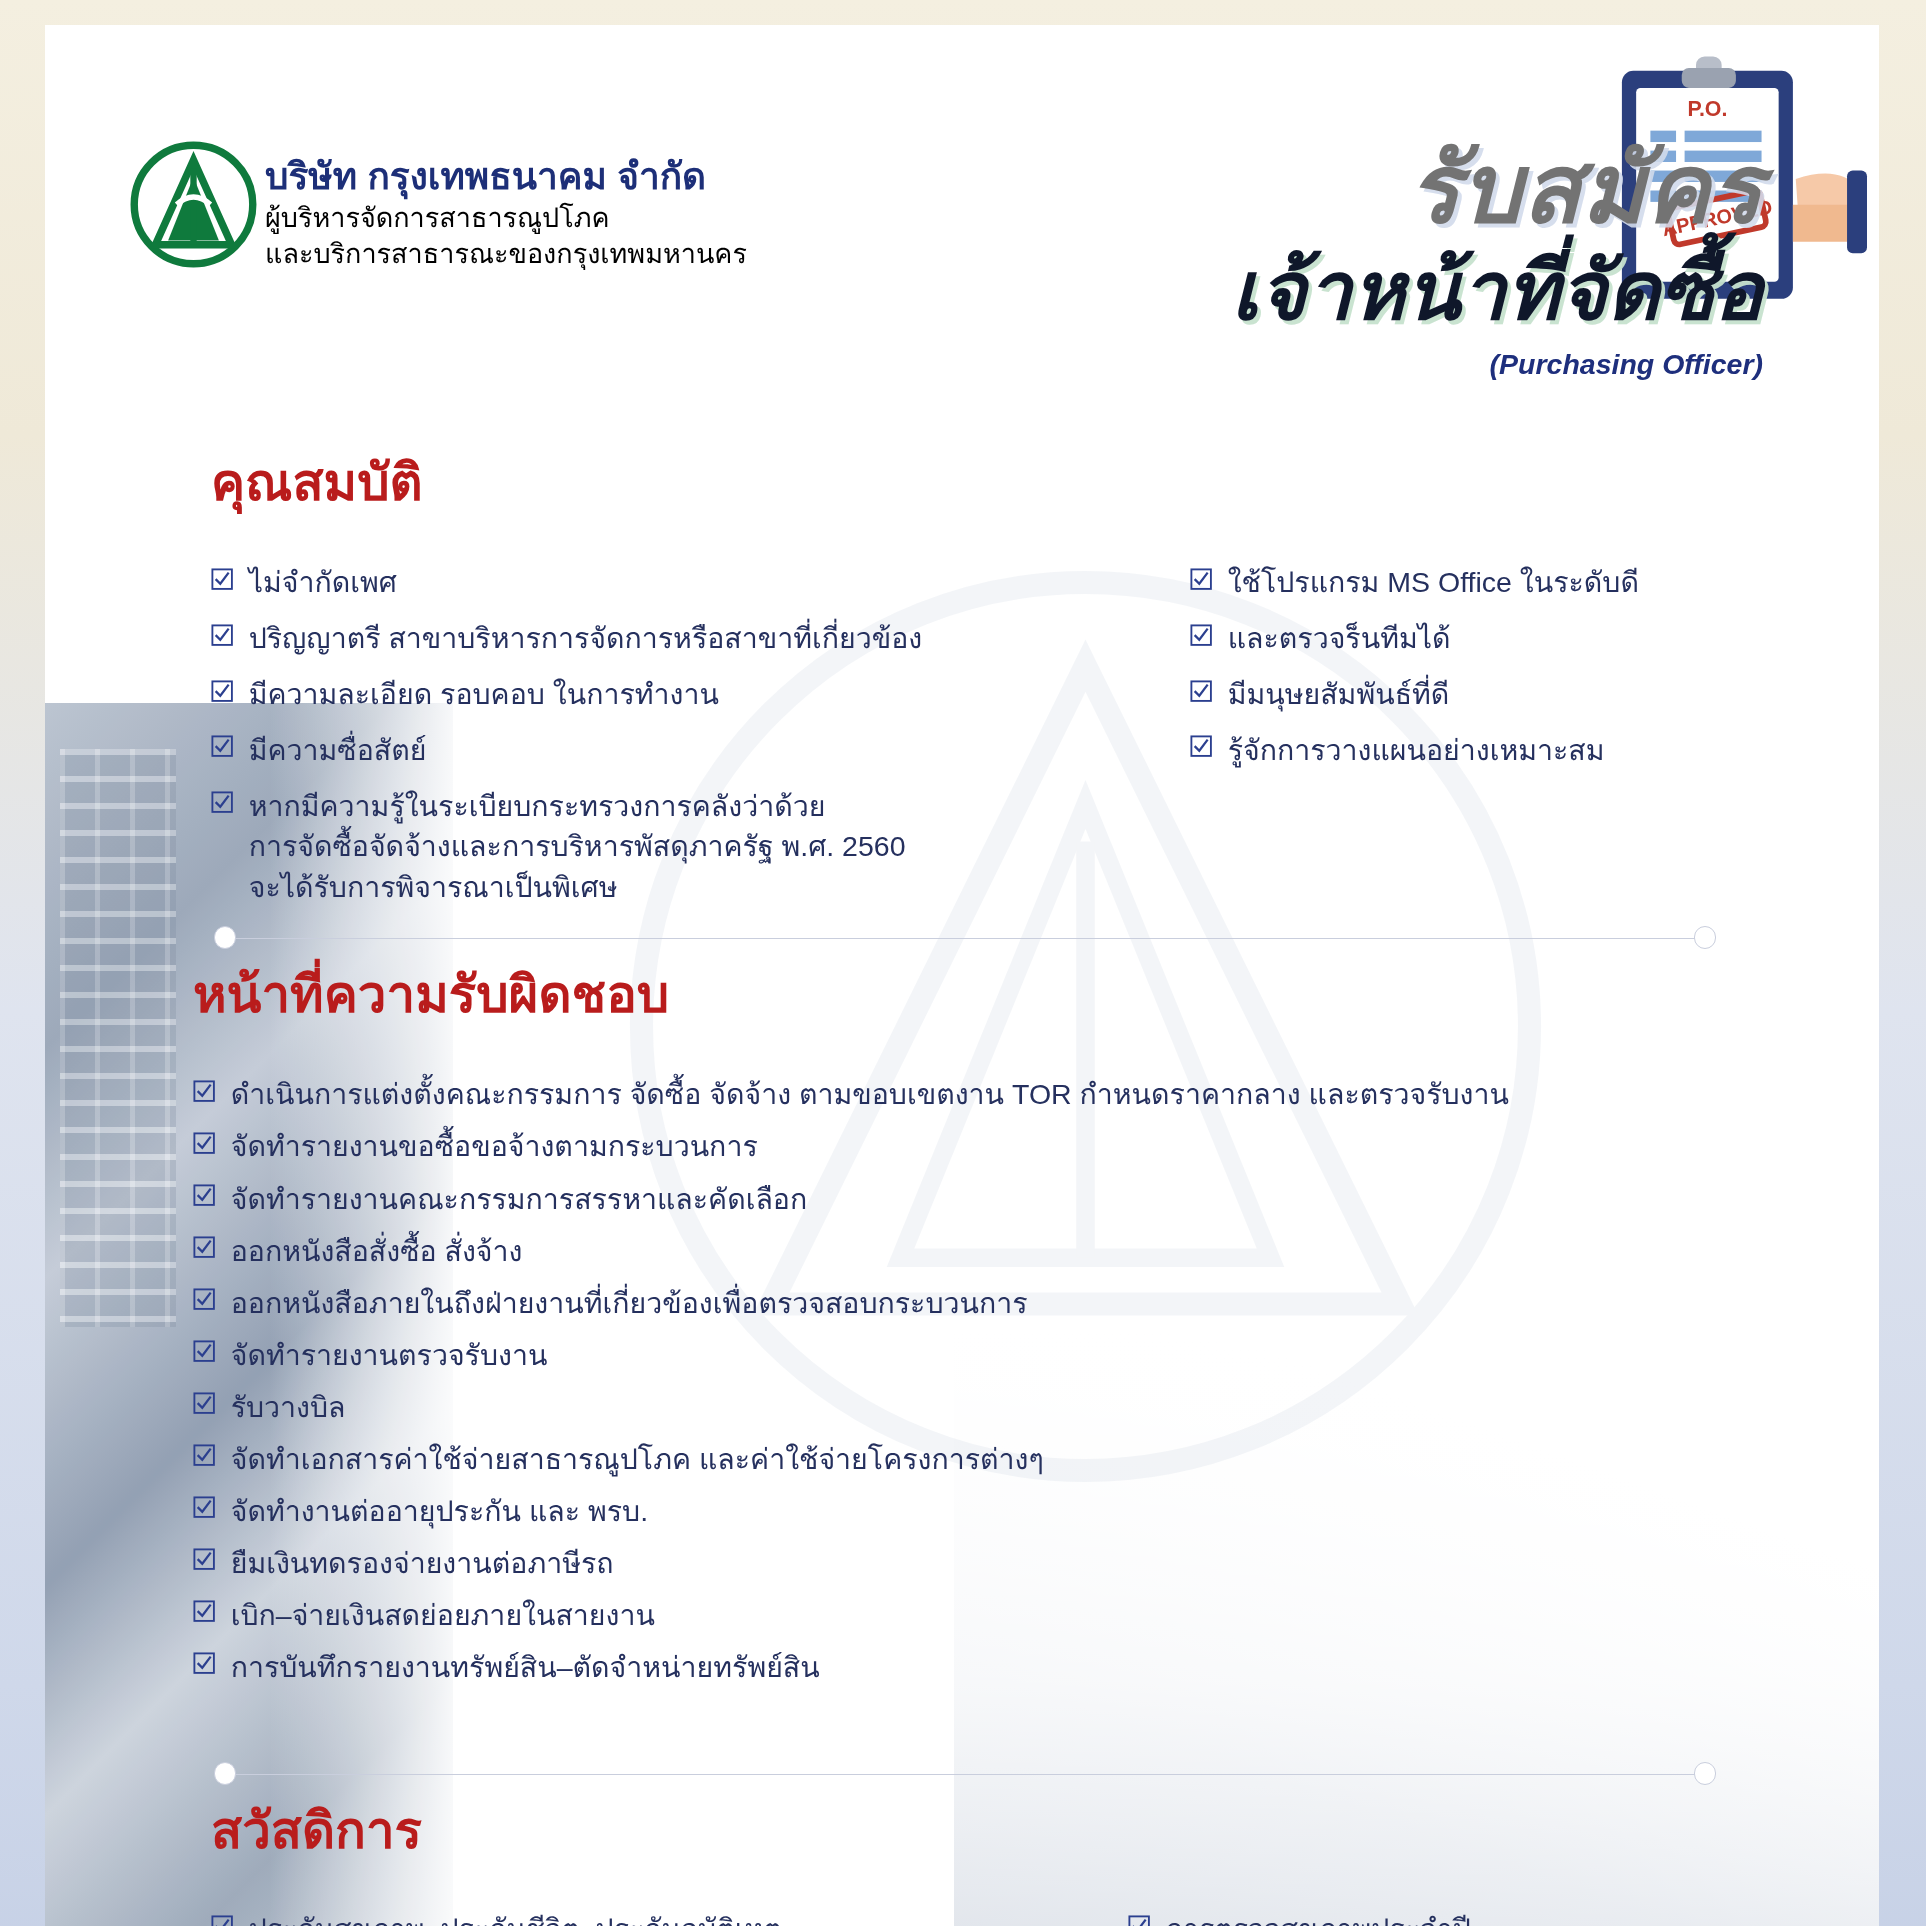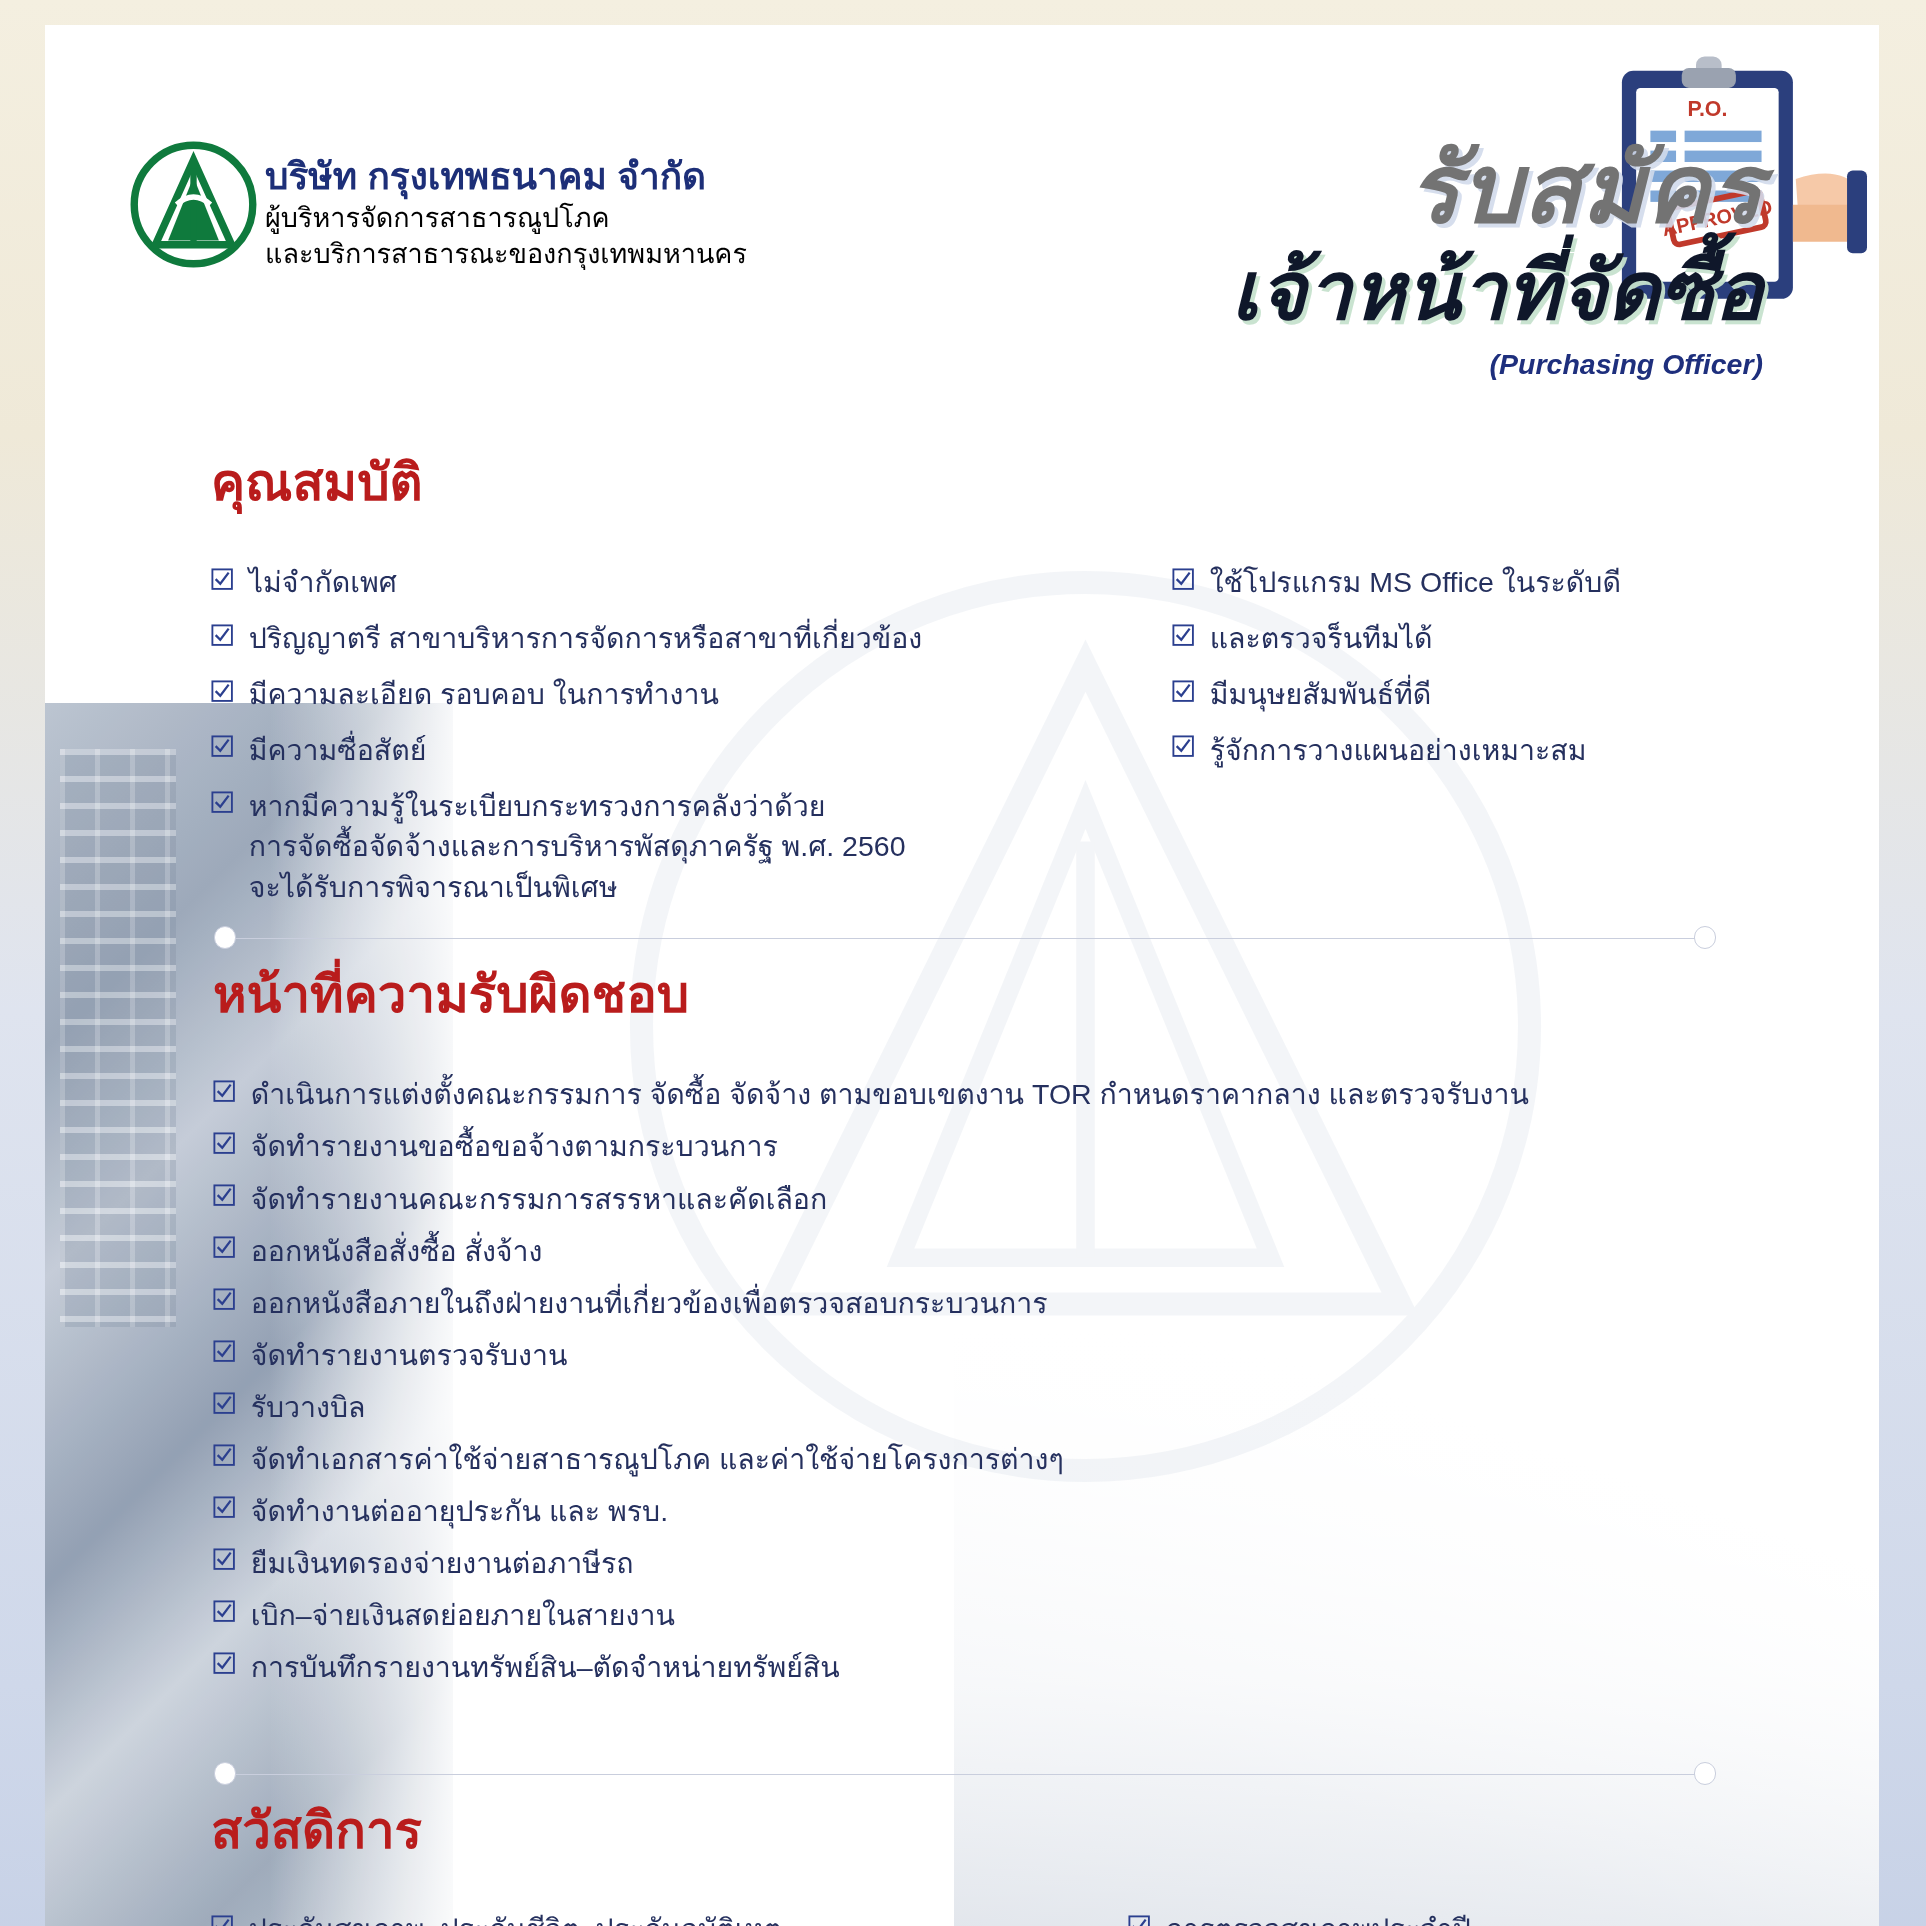--- a/index.html
+++ b/index.html
@@ -269,21 +269,21 @@
         <div class="title-wrap">
           <div class="title-main">รับสมัคร</div>
           <div class="title-sub">เจ้าหน้าที่จัดซื้อ</div>
           <div class="title-en">(Purchasing Officer)</div>
         </div>
       </div>
 
       <div style="position:absolute; left:166px; top:416px; width:1560px;">
         <div class="section-title">คุณสมบัติ</div>
 
-        <div style="display:flex; gap:36px; margin-top:40px;">
+        <div style="display:flex; gap:54px; margin-top:40px;">
           <div style="width:925px;">
             <div class="item">
               <svg class="cbox" viewBox="0 0 24 24">
                   <rect x="1.5" y="1.5" width="21" height="21" fill="none" stroke="#2b3f8f" stroke-width="2"></rect>
                   <path d="M5 12 l5 5 l9 -12" fill="none" stroke="#2b3f8f" stroke-width="2.4"></path>
                 </svg>
               <div class="itext">ไม่จำกัดเพศ</div>
             </div>
             <div class="item">
               <svg class="cbox" viewBox="0 0 24 24">
@@ -349,21 +349,21 @@
           </div>
         </div>
       </div>
 
       <div class="divider" style="left:169px; top:901px; width:1502px;">
         <div class="line"></div>
           <div class="dot l"></div>
           <div class="dot r"></div>
       </div>
 
-      <div style="position:absolute; left:168px; top:928px; width:1579px;">
+      <div style="position:absolute; left:148px; top:928px; width:1579px;">
         <div class="section-title">หน้าที่ความรับผิดชอบ</div>
 
         <div style="margin-top:40px;">
           <div class="item" style="margin-bottom:11.6px">
             <svg class="cbox" viewBox="0 0 24 24">
                 <rect x="1.5" y="1.5" width="21" height="21" fill="none" stroke="#2b3f8f" stroke-width="2"></rect>
                 <path d="M5 12 l5 5 l9 -12" fill="none" stroke="#2b3f8f" stroke-width="2.4"></path>
               </svg>
             <div class="itext">ดำเนินการแต่งตั้งคณะกรรมการ จัดซื้อ จัดจ้าง ตามขอบเขตงาน TOR กำหนดราคากลาง และตรวจรับงาน</div>
           </div>

